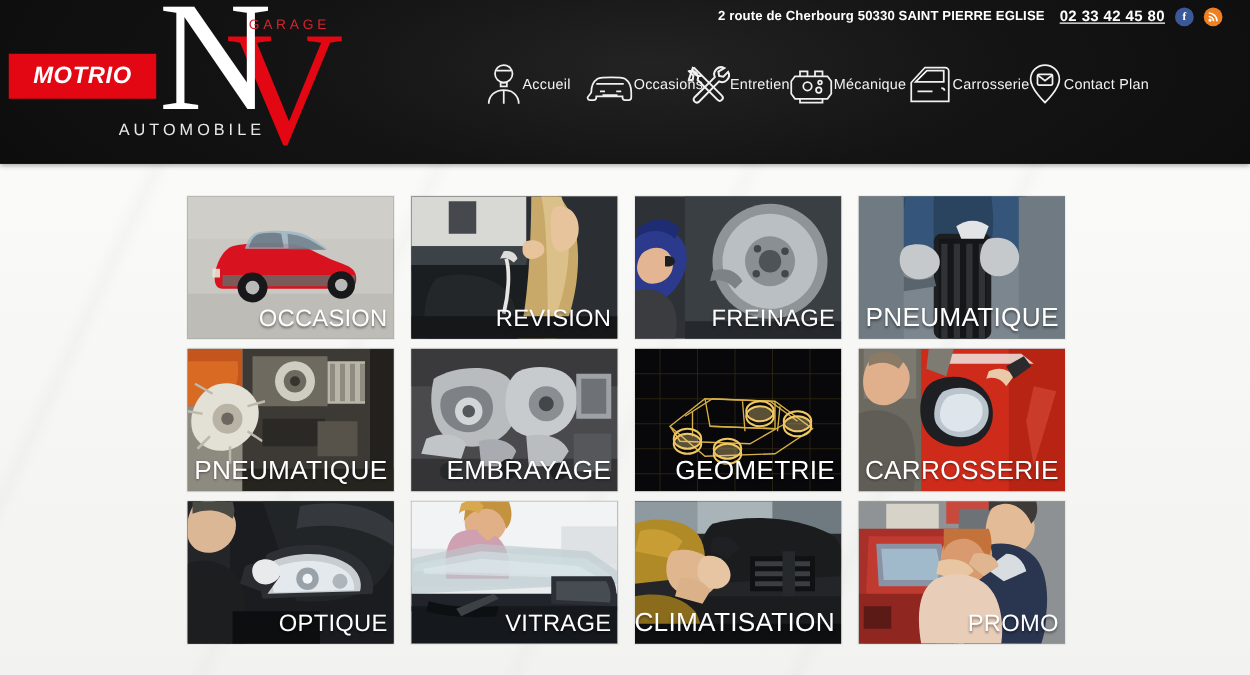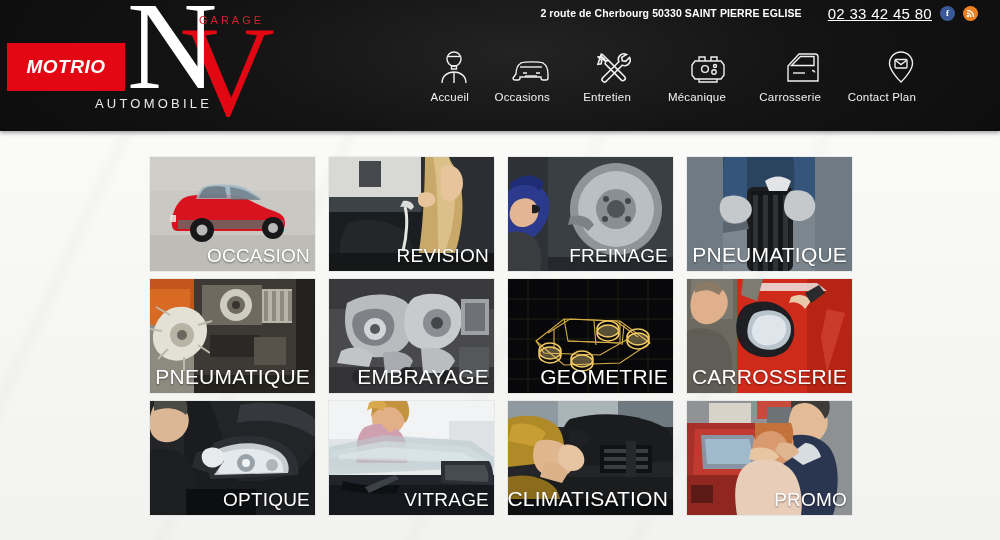--- a/index.html
+++ b/index.html
@@ -51,46 +51,46 @@
     align-items: center;
     gap: 8px;
     padding-right: 6px;
     color: #ffffff;
     font-size: 10.5px;
     letter-spacing: 0.1px;
     white-space: nowrap;
   }
   .topbar .address { font-weight: 700; font-size: 10.5px; }
   .topbar .phone {
-    font-weight: 400;
-    font-size: 15px;
+    font-weight: 700;
+    font-size: 12px;
     text-decoration: underline;
     color: #ffffff;
-    margin-left: 18px;
+    margin-left: 4px;
     letter-spacing: 0.3px;
   }
   .social {
     width: 15px; height: 15px;
     border-radius: 50%;
     display: inline-flex;
     align-items: center;
     justify-content: center;
     font-size: 9px;
     color: #fff;
     font-weight: 700;
     flex: none;
   }
   .social.fb { background: #3b5998; font-family: "Liberation Serif", serif; }
   .social.rss { background: #ee8022; }
 
   
   .motrio {
     position: absolute;
     left: 7px; top: 43px;
-    width: 118px; height: 48px;
+    width: 118px; height: 36px;
     background: #e30613;
     display: flex;
     align-items: center;
     justify-content: center;
   }
   .motrio span {
     color: #ffffff;
     font-style: italic;
     font-weight: 700;
     font-size: 19px;
@@ -143,22 +143,22 @@
   .nav {
     position: absolute;
     left: 388px; top: 44px;
     display: flex;
     align-items: flex-end;
     gap: 0px;
   }
   .nav-item {
     width: 81px;
     display: flex;
-    flex-direction: column;
-    align-items: flex-end;
+    flex-direction: row;
+    align-items: center;
     cursor: pointer;
     text-decoration: none;
   }
   .nav-item.wide { width: 95px; }
   .nav-icon {
     height: 40px;
     display: flex;
     align-items: flex-end;
     justify-content: center;
     margin-bottom: 7px;

